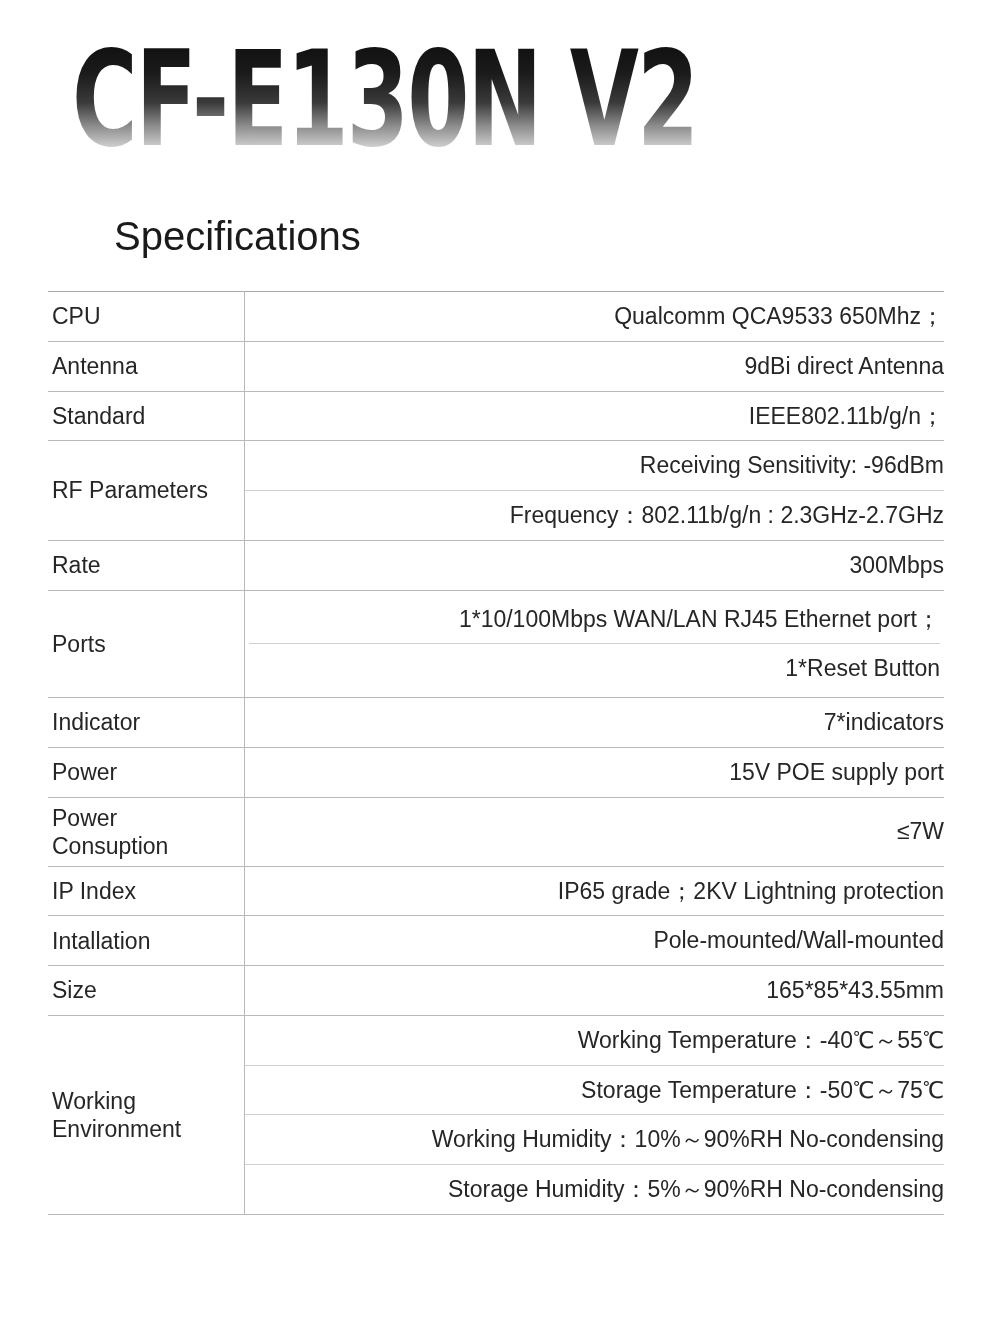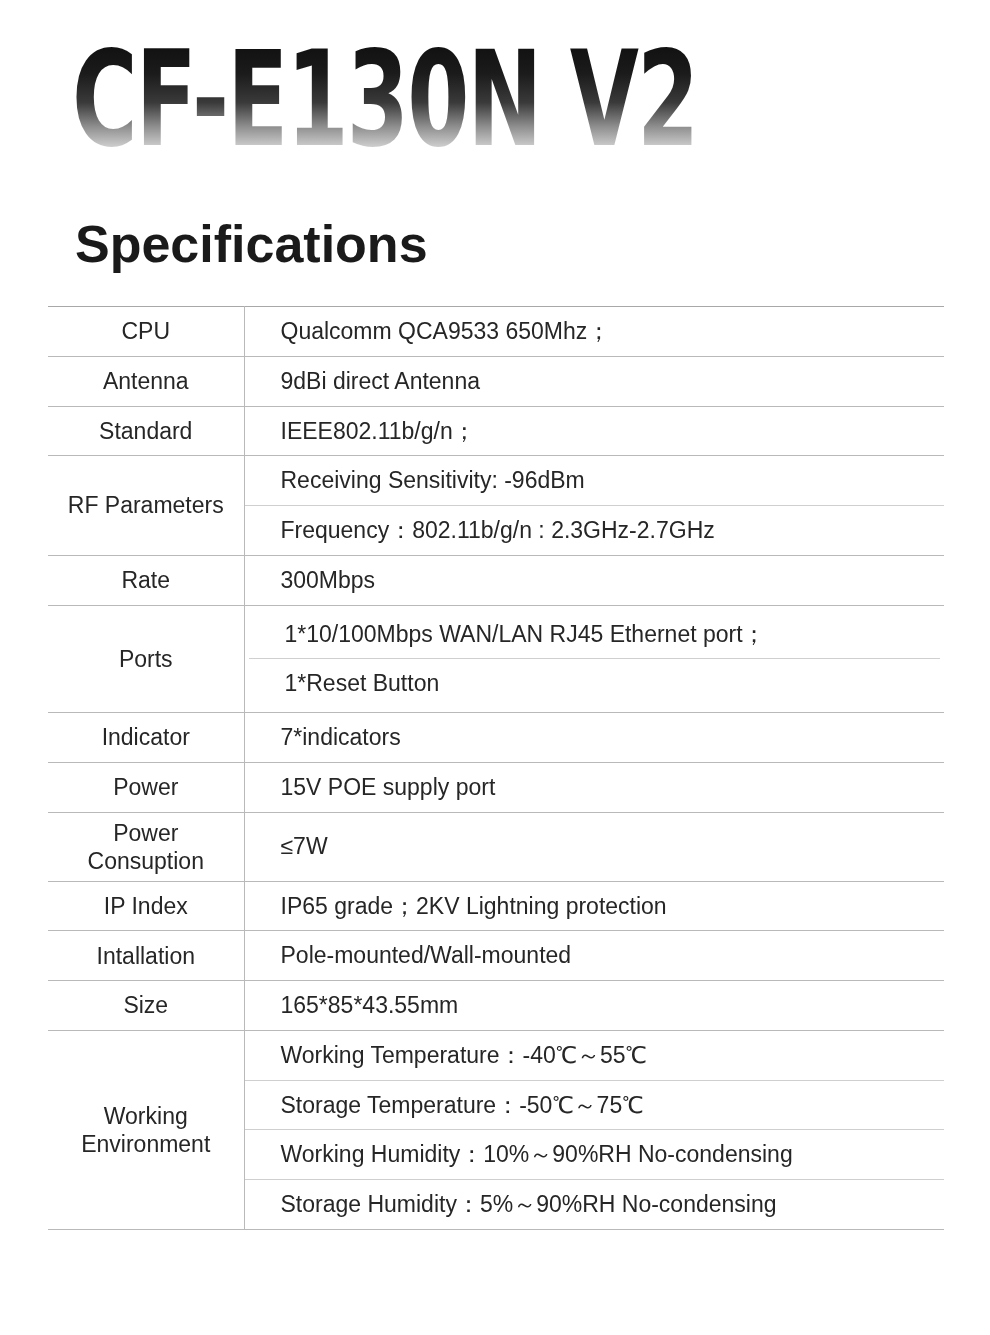--- a/index.html
+++ b/index.html
@@ -36,23 +36,23 @@
                 #f2f2f2 100%);
     -webkit-background-clip: text;
     background-clip: text;
     color: transparent;
     -webkit-text-fill-color: transparent;
     white-space: nowrap;
   }
 
   
   .section-heading {
-    margin: 72px 0 0 75px;
-    font-size: 52px;
-    font-weight: bold;
+    margin: 72px 0 0 114px;
+    font-size: 40px;
+    font-weight: normal;
     color: #1a1a1a;
     letter-spacing: 0px;
   }
 
   
   .spec-table {
     margin: 32px 0 0 48px;
     width: 896px;
     border-collapse: collapse;
     table-layout: fixed;
@@ -64,28 +64,29 @@
     border-top: 1.4px solid #b9b9b9;
     border-bottom: 1.4px solid #b9b9b9;
     font-size: 23px;
     color: #262626;
     padding: 0;
     vertical-align: middle;
   }
   .spec-table tr:first-child td { border-top: 1.4px solid #a8a8a8; }
 
   td.label {
-    text-align: center;
+    text-align: left;
     border-right: 1.4px solid #b9b9b9;
     padding: 6px 4px;
     line-height: 1.22;
   }
   td.value {
     padding: 10px 0 10px 36px;
     line-height: 1.25;
+    text-align: right;
   }
   
   .inner {
     width: 100%;
     border-collapse: collapse;
     table-layout: fixed;
   }
   .inner td {
     border: none;
     border-top: 1.4px solid #cfcfcf;

